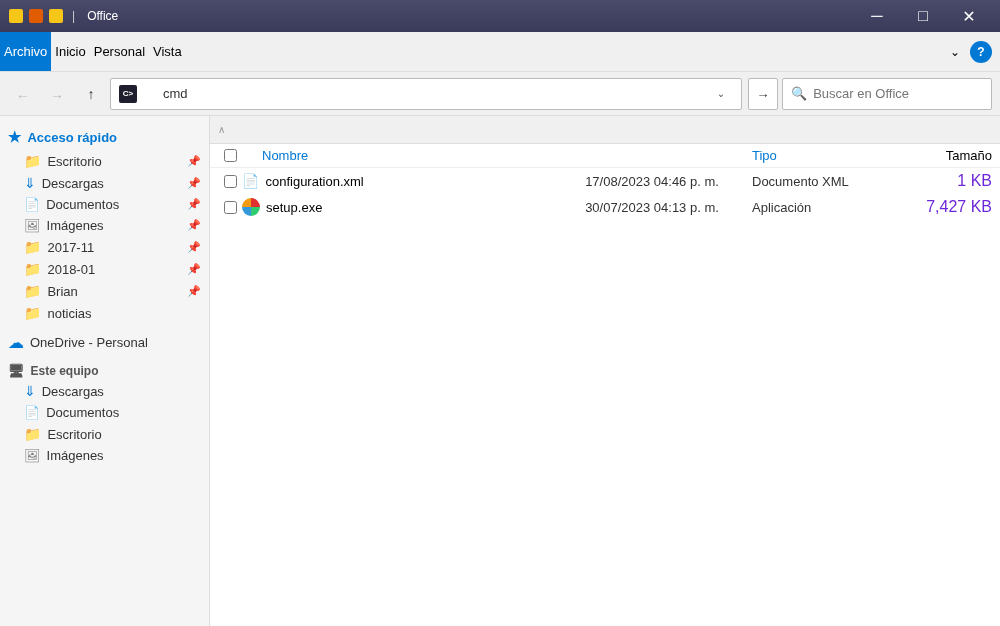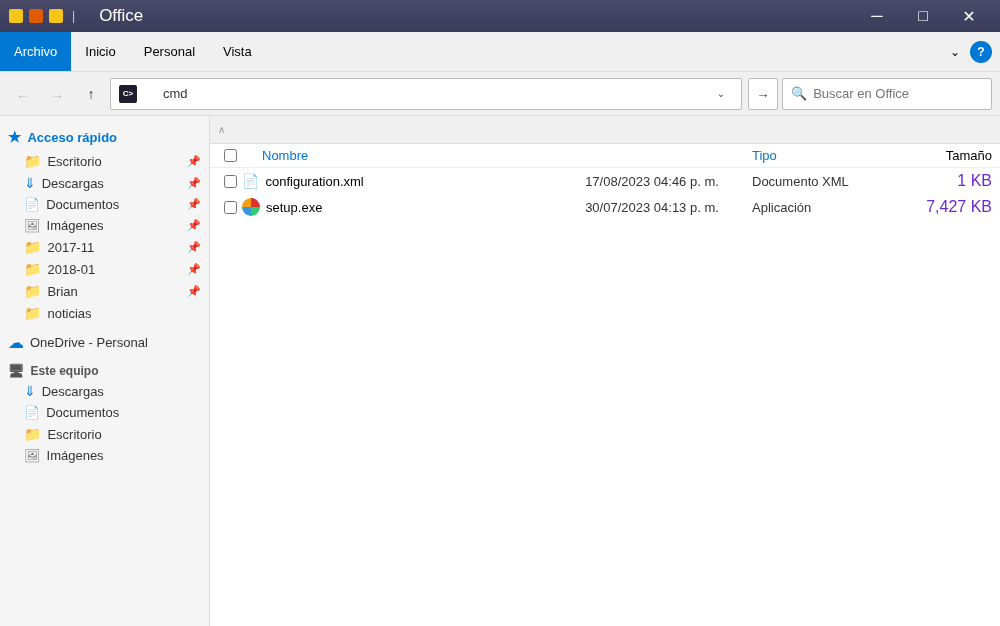--- a/index.html
+++ b/index.html
@@ -10,38 +10,38 @@
       height: 32px;
       background: linear-gradient(180deg, #4a4a6a 0%, #3a3a5a 100%);
       display: flex;
       align-items: center;
       padding: 0 8px;
       gap: 8px;
     }
     .title-bar-icons { display: flex; gap: 4px; align-items: center; }
     .title-icon { width: 16px; height: 16px; display: flex; align-items: center; justify-content: center; }
     .title-icon-yellow { background: #f5c518; width: 14px; height: 14px; border-radius: 2px; }
-    .title-bar-text { color: white; font-size: 17px; flex: 1; margin-left: 12px; }
+    .title-bar-text { color: white; font-size: 12px; flex: 1; }
     .title-bar-controls { display: flex; gap: 0; }
     .title-btn {
       width: 46px; height: 32px; display: flex; align-items: center; justify-content: center;
       color: white; font-size: 16px; cursor: pointer; background: transparent;
       border: none;
     }
 
     
     .menu-bar {
       height: 40px;
       background: #f0f0f0;
       display: flex;
       align-items: center;
       border-bottom: 1px solid #ddd;
     }
     .menu-item {
-      padding: 0 14px;
+      padding: 0 4px;
       height: 100%;
       display: flex;
       align-items: center;
       cursor: pointer;
       font-size: 13px;
     }
     .menu-item.active {
       background: #0078d4;
       color: white;
     }

